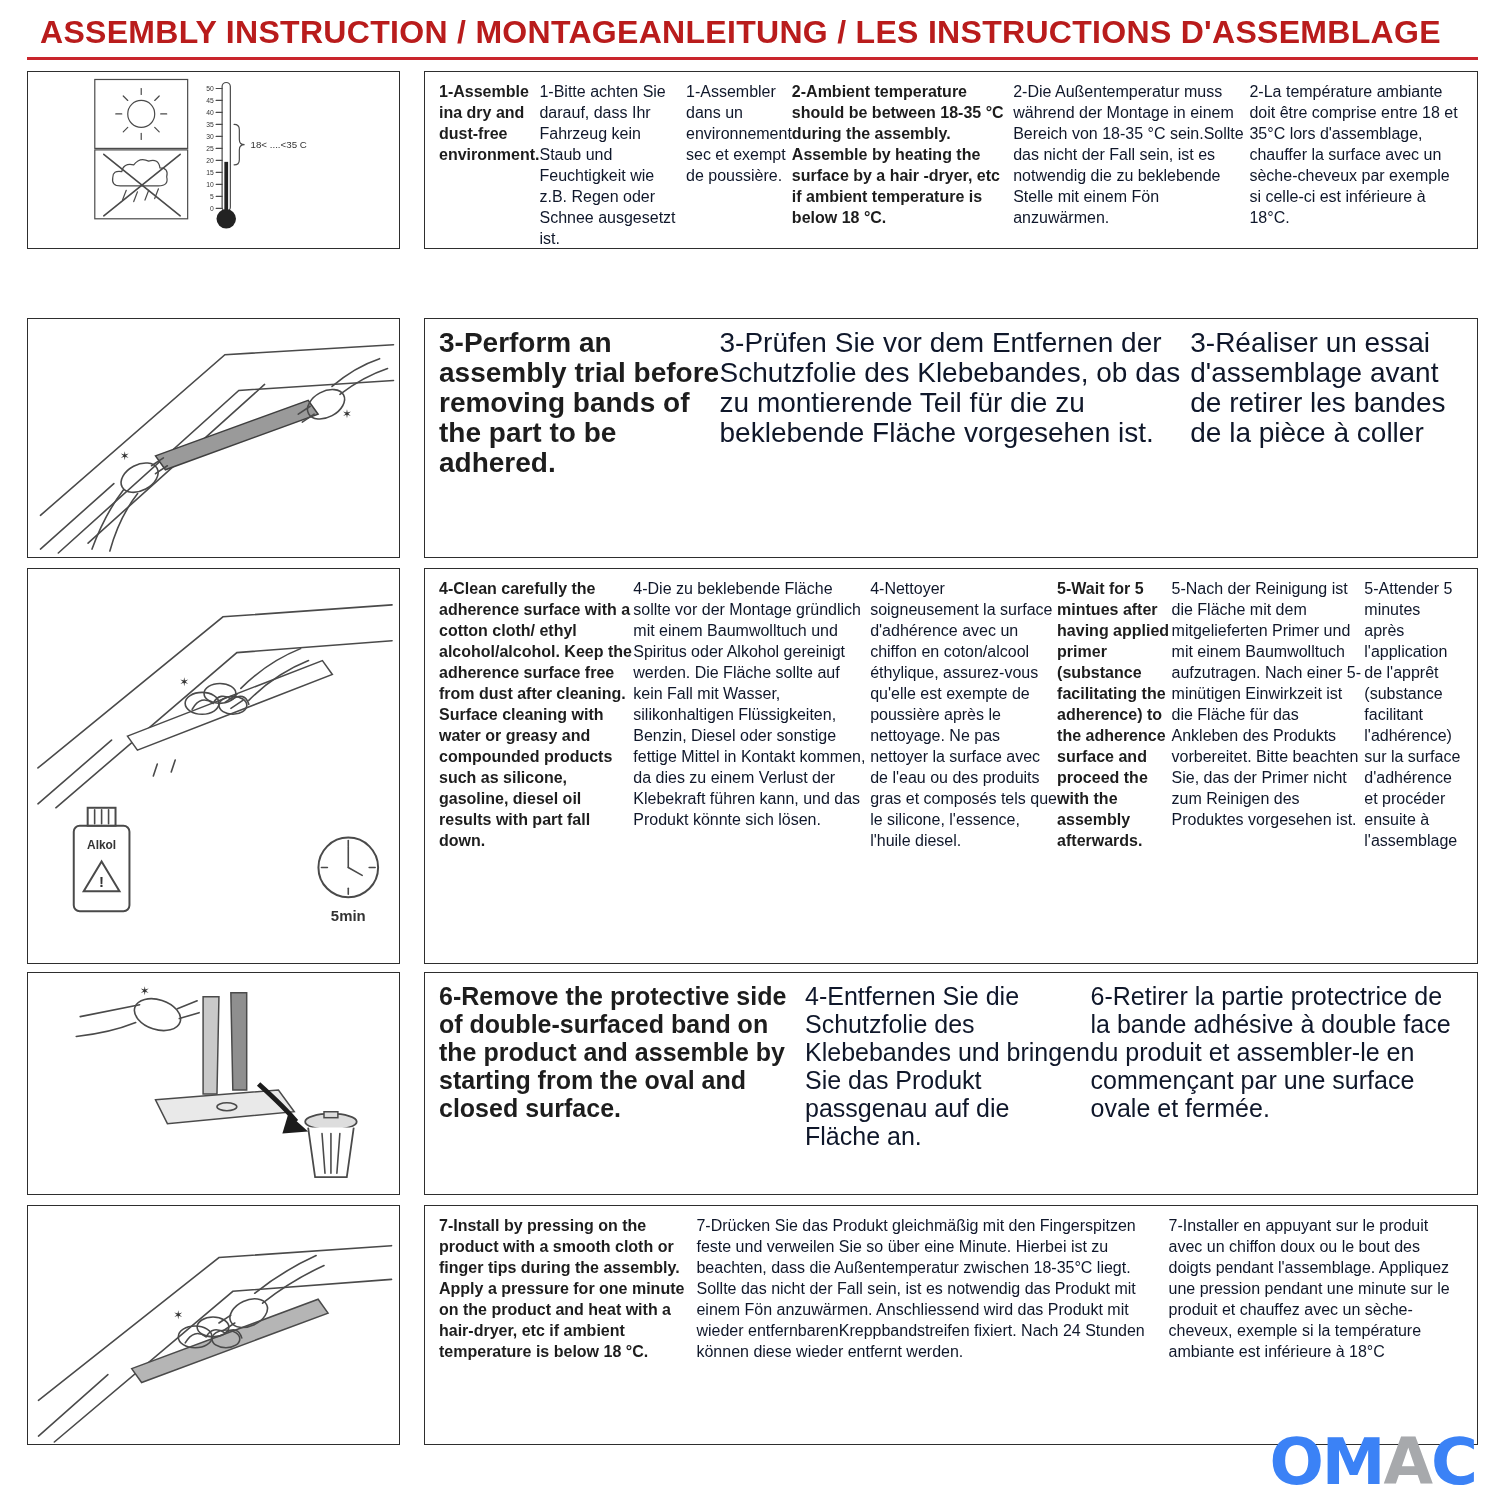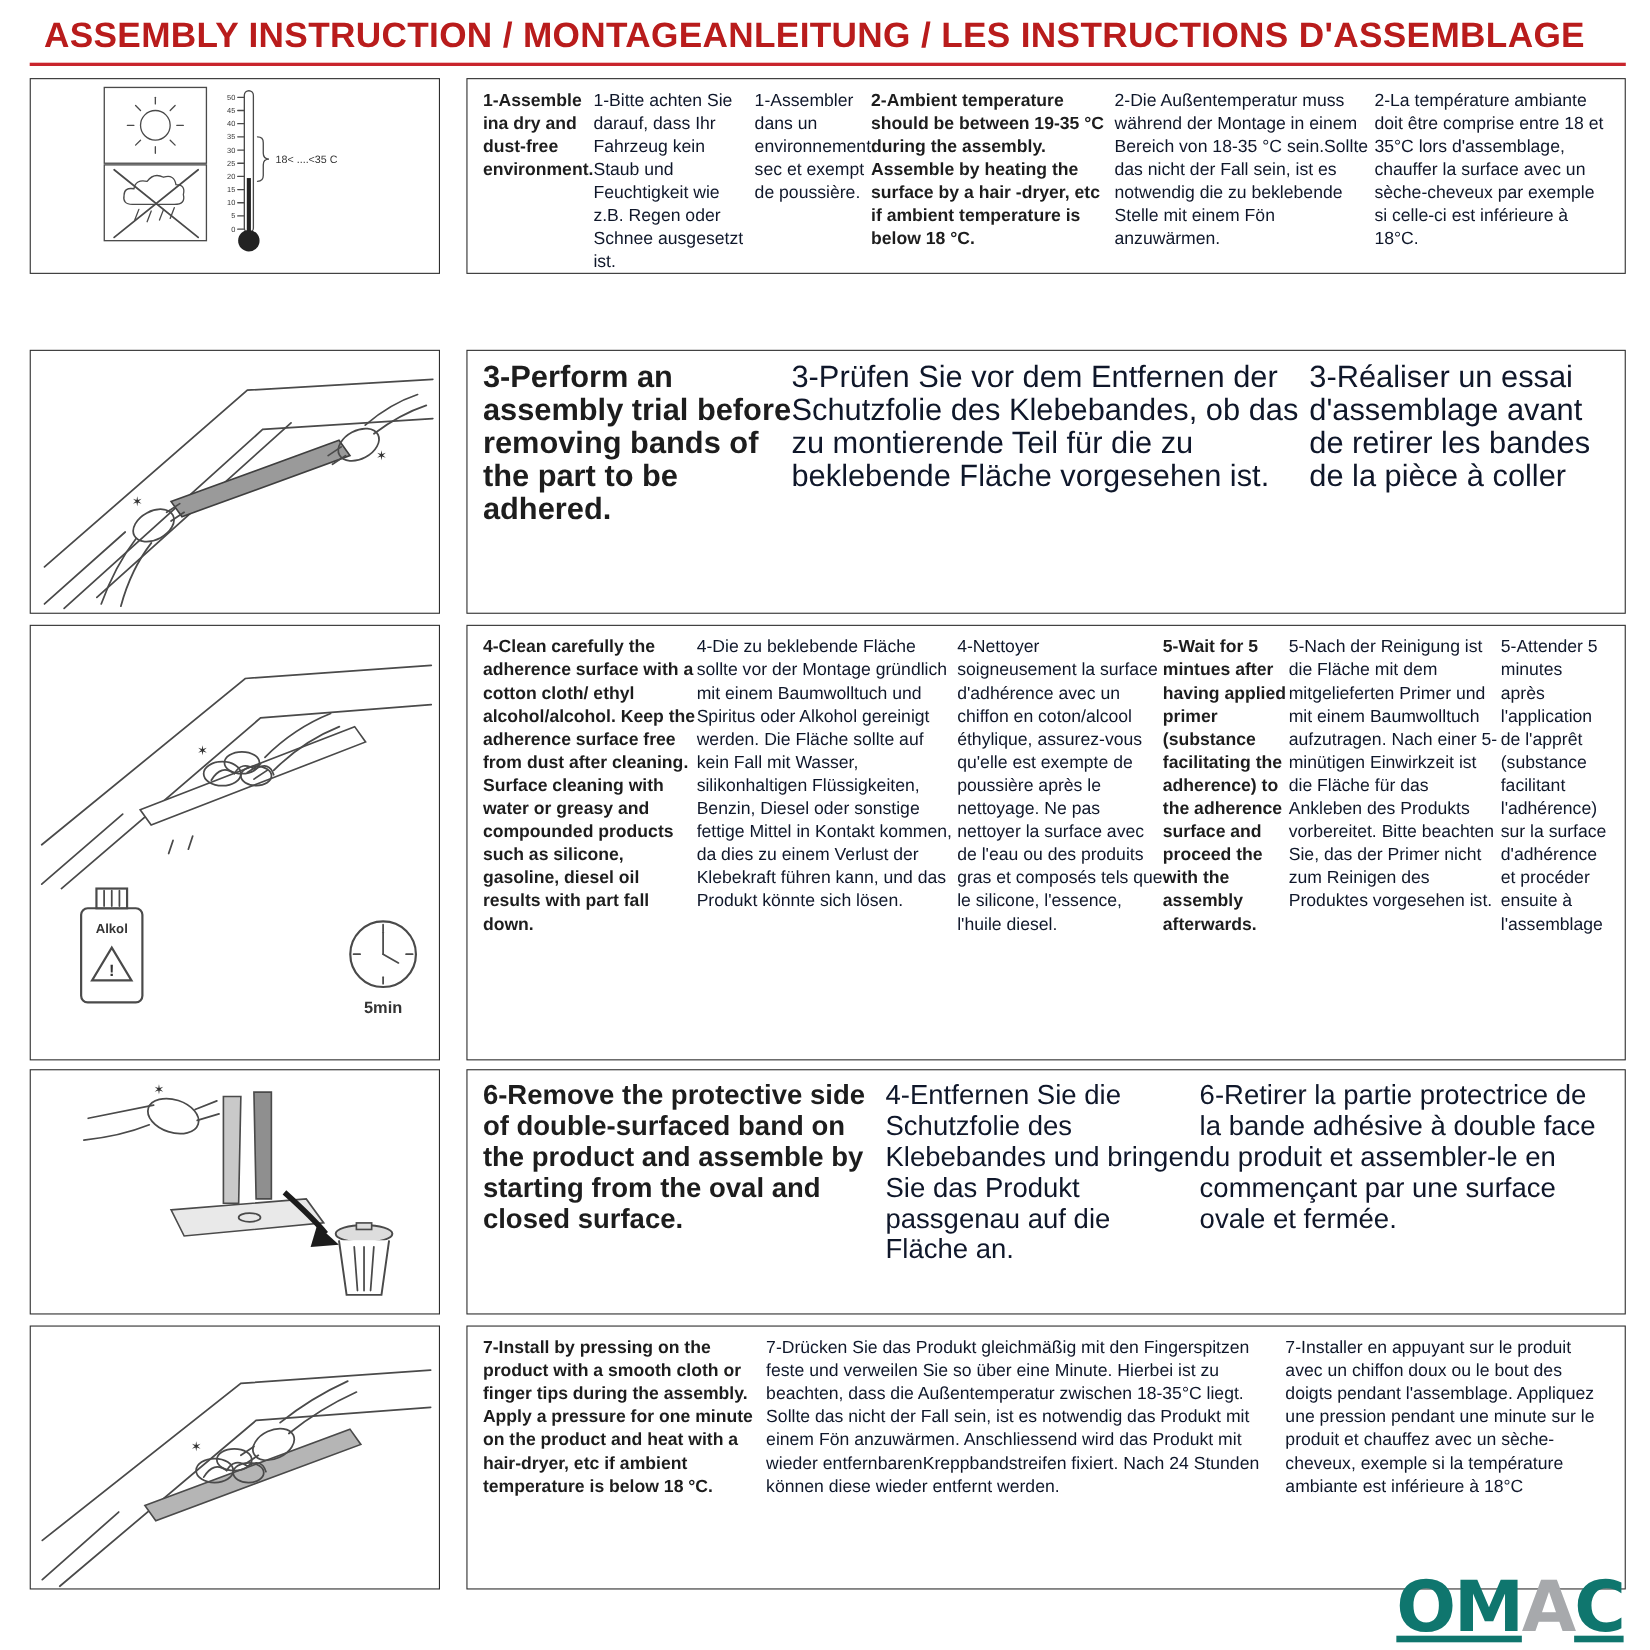--- a/index.html
+++ b/index.html
@@ -35,21 +35,21 @@
   .t-mid p{font-size:25px;line-height:28px;}
   .gap18{height:18px;flex:none;}
   svg text{font-family:"Liberation Sans",sans-serif;fill:#333;}
   svg .ln{stroke:#4a4a4a;stroke-width:1.6;fill:none;stroke-linecap:round;}
   svg .ln2{stroke:#4a4a4a;stroke-width:2.2;fill:none;stroke-linecap:round;}
   .logo{
     position:absolute;right:24px;bottom:6px;
     font-size:64px;font-weight:bold;letter-spacing:-2px;line-height:1;
     font-family:"DejaVu Sans", sans-serif;
   }
-  .logo .lr{color:#0f766e;text-decoration:underline;}
+  .logo .lr{color:#3b82f6;}
   .logo .lg{color:#a7a9ac;}
 </style>
 </head>
 <body>
 
 <div class="page">
 
   <div class="title">ASSEMBLY INSTRUCTION / MONTAGEANLEITUNG / LES INSTRUCTIONS D'ASSEMBLAGE</div>
   <div class="title-rule"></div>
 
@@ -110,21 +110,21 @@
           <path d="M214,70 Q221,70 221,77 L221,90 Q221,97 228,97 Q221,97 221,104 L221,117 Q221,124 214,124" class="ln"></path>
           <text x="236" y="102" font-size="13">18&lt; ....&lt;35 C</text>
         </g>
       </svg>
     </div>
     <div class="textbox t-small">
       <p class="b">1-Assemble ina dry and dust-free environment.</p>
       <p>1-Bitte achten Sie darauf, dass Ihr Fahrzeug kein Staub und Feuchtigkeit wie z.B. Regen oder Schnee ausgesetzt ist.</p>
       <p>1-Assembler dans un environnement sec et exempt de poussière.</p>
       <div class="gap18"></div>
-      <p class="b">2-Ambient temperature should be between 19-35 °C  during the assembly. Assemble by heating the surface by a hair -dryer, etc if ambient temperature is below 18 °C.</p>
+      <p class="b">2-Ambient temperature should be between 18-35 °C  during the assembly. Assemble by heating the surface by a hair -dryer, etc if ambient temperature is below 18 °C.</p>
       <p>2-Die Außentemperatur muss während der Montage in einem Bereich von 18-35 °C  sein.Sollte das nicht der Fall sein, ist es notwendig die zu beklebende Stelle mit einem Fön anzuwärmen.</p>
       <p>2-La température ambiante doit être comprise entre 18 et 35°C lors d'assemblage, chauffer la surface avec un sèche-cheveux par exemple si celle-ci est inférieure à 18°C.</p>
     </div>
   </div>
 
   <div class="row" style="top:318px;height:240px;">
     <div class="illus">
       <svg viewBox="0 0 373 240">
         <path d="M12,198 L198,36 L368,26" class="ln"></path>
         <path d="M12,232 L86,166" class="ln"></path>

